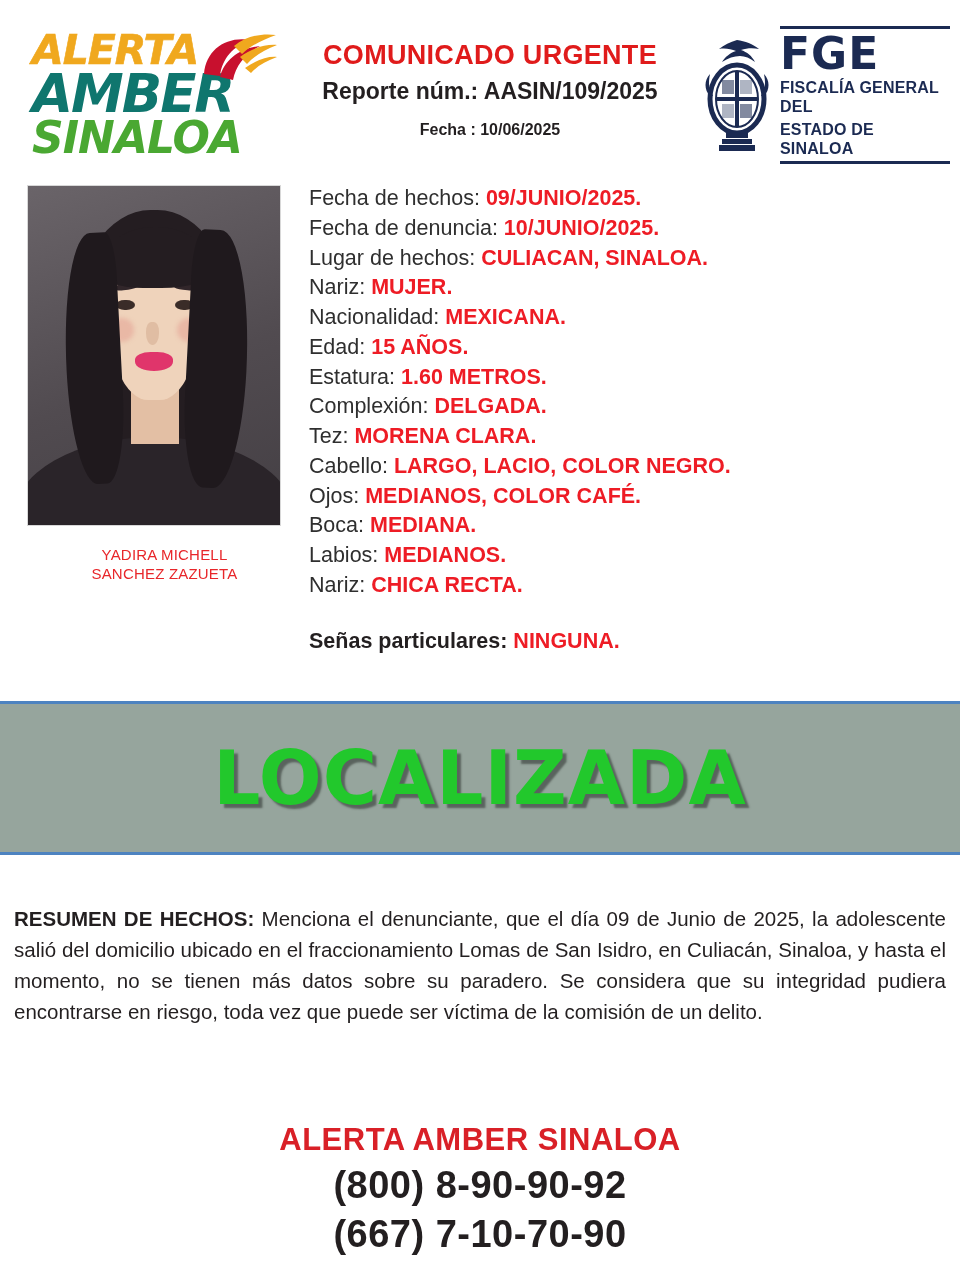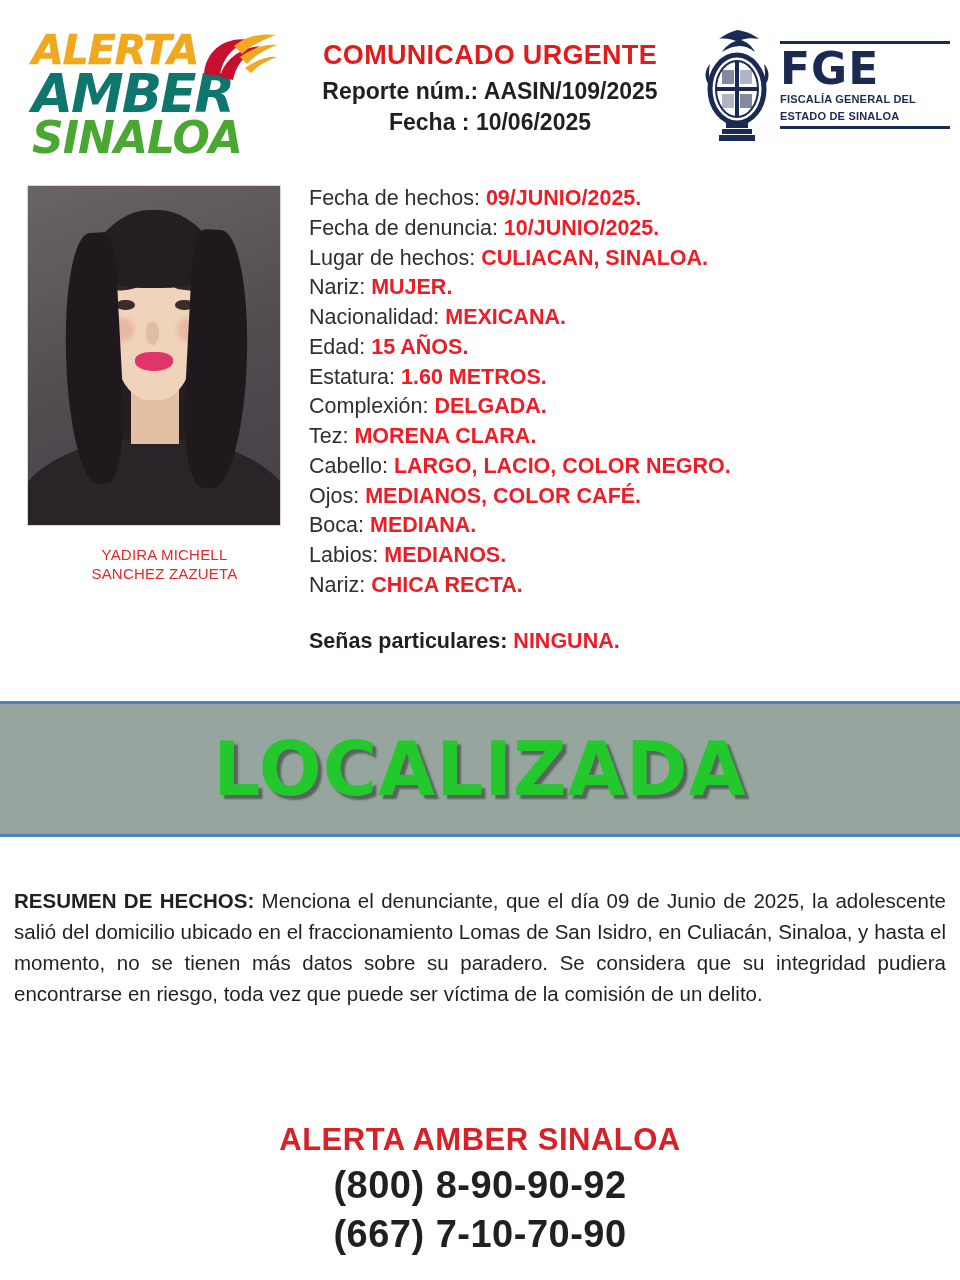--- a/index.html
+++ b/index.html
@@ -74,23 +74,23 @@
     letter-spacing: 0.3px;
     line-height: 1.15;
   }
   .reporte-num {
     font-size: 23px;
     font-weight: 600;
     margin-top: 7px;
     color: #231f20;
   }
   .fecha-line {
-    font-size: 23px;
+    font-size: 16px;
     font-weight: 600;
-    margin-top: 4px;
+    margin-top: 16px;
     color: #231f20;
   }
 
   
   .fge-logo {
     width: 250px;
     flex: 0 0 250px;
     display: flex;
     align-items: center;
     gap: 6px;
@@ -106,21 +106,21 @@
   .fge-acronym {
     font-family: "DejaVu Sans", sans-serif;
     font-size: 44px;
     font-weight: bold;
     color: #1b2a52;
     line-height: 1.05;
     letter-spacing: 1px;
     padding: 2px 0 1px;
   }
   .fge-sub {
-    font-size: 11px;
+    font-size: 16px;
     font-weight: bold;
     color: #1b2a52;
     line-height: 1.2;
     letter-spacing: 0.2px;
     padding-bottom: 3px;
   }
 
   
   .body-row {
     display: flex;
@@ -268,21 +268,21 @@
     margin-top: 27px;
     font-size: 21.5px;
     line-height: 1.3;
   }
   .senas-label { font-weight: bold; color: #231f20; }
   .senas-value { font-weight: bold; color: #ee1c25; }
 
   
   .banner {
     margin-top: 45px;
-    height: 136px;
+    height: 154px;
     background: #96a59d;
     border-top: 3px solid #4d83c0;
     border-bottom: 3px solid #4d83c0;
     display: flex;
     align-items: center;
     justify-content: center;
   }
   .banner-text {
     font-family: "DejaVu Sans", sans-serif;
     font-size: 74px;

